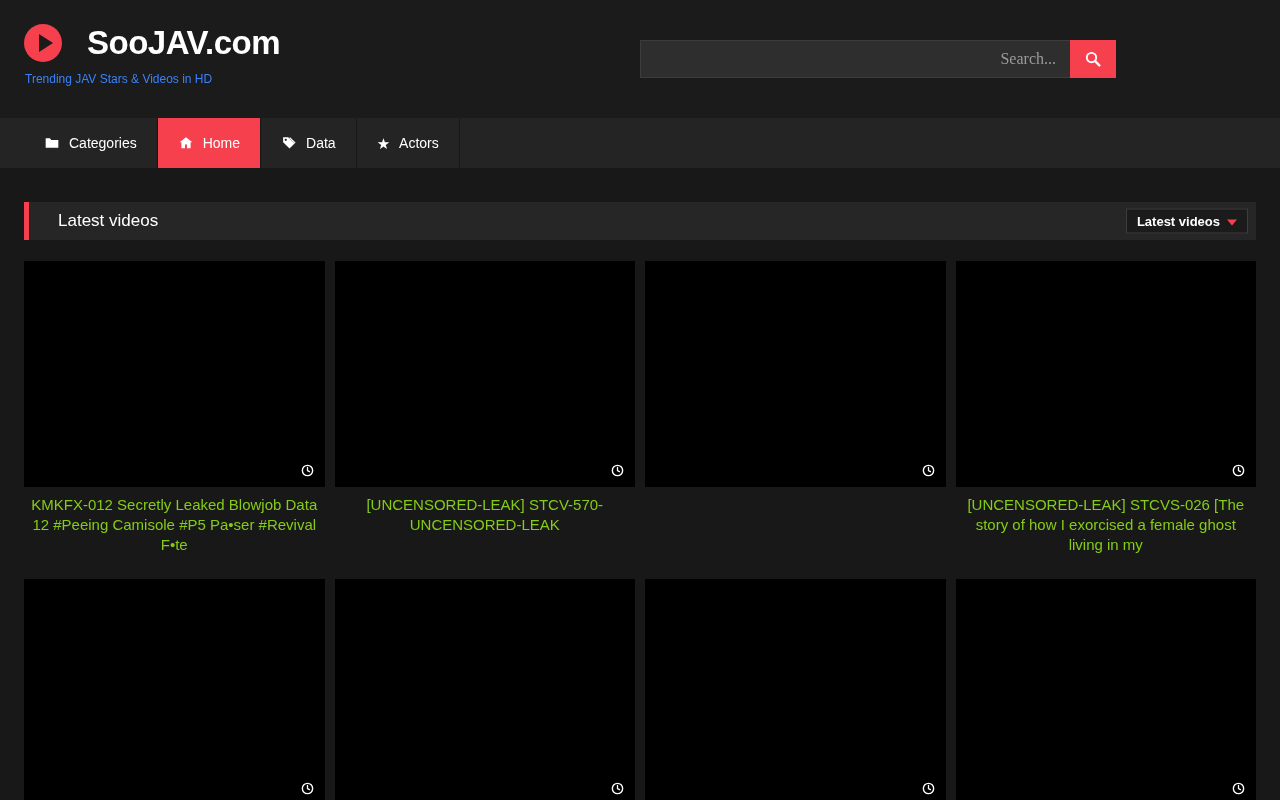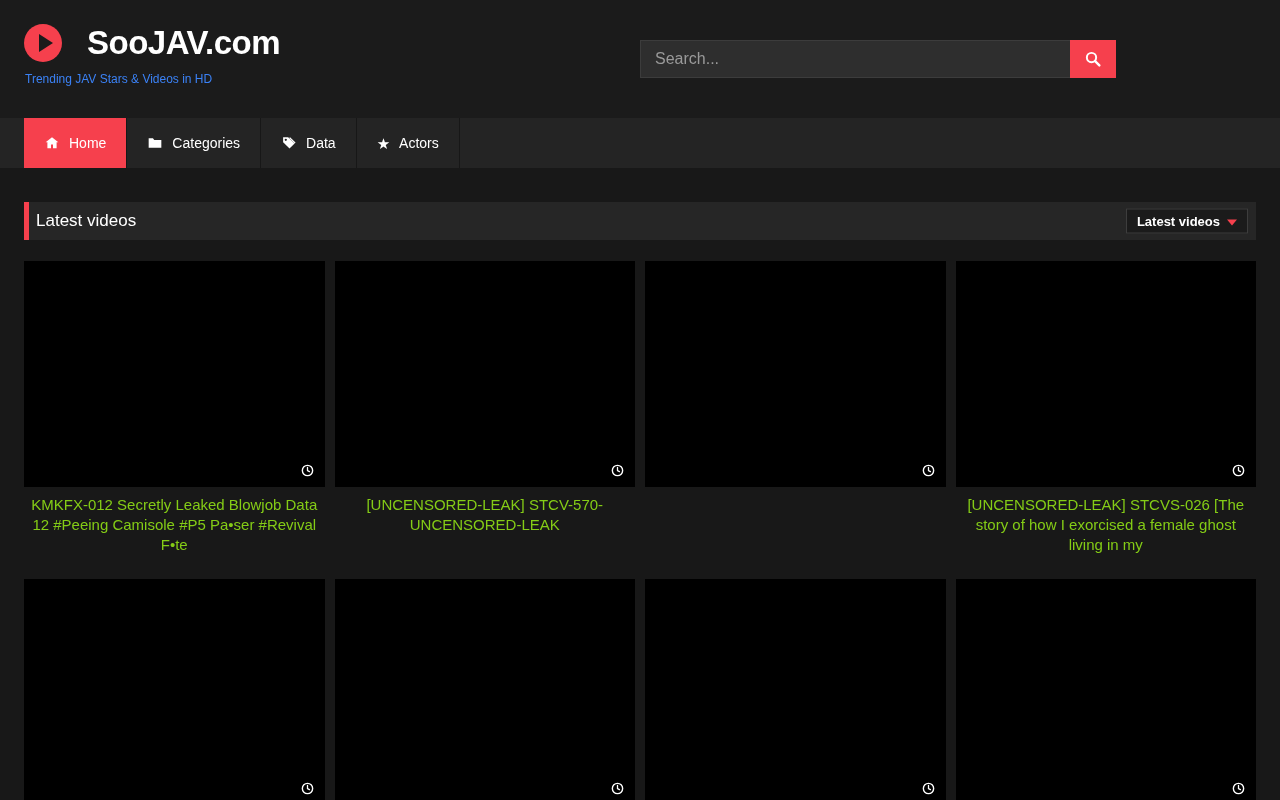--- a/index.html
+++ b/index.html
@@ -41,22 +41,23 @@
   .search-bar {
     position:absolute; left:640px; top:40px;
     display:flex;
   }
   .search-input {
     width:430px; height:38px;
     background:#2e2e2e;
     border:1px solid #3c3c3c; border-right:none;
     color:#cfcfcf; font-size:16px;
     padding:0 14px;
-    font-family:Liberation Sans, sans-serif;
+    font-family:Liberation Serif, serif;
     outline:none;
+    text-align:right;
   }
   .search-input::placeholder { color:#9a9a9a; }
   .search-btn {
     width:46px; height:38px;
     background:var(--accent);
     border:none; cursor:pointer;
     display:flex; align-items:center; justify-content:center;
   }
 
   
@@ -71,21 +72,21 @@
   .nav-item.active { background:var(--accent); }
   .nav-icon { display:inline-flex; line-height:0; }
   .star-glyph { font-size:15px; line-height:1; color:#fff; }
 
   
   .main-content { width:1232px; margin:34px auto 0; }
   .section-head {
     height:38px; background:#262626;
     border-left:5px solid var(--accent);
     display:flex; align-items:center;
-    padding-left:7px; position:relative;
+    padding-left:29px; position:relative;
     margin-bottom:21px;
   }
   .section-title { font-size:17px; font-weight:400; color:#fff; }
   .sort-btn {
     position:absolute; right:8px; top:50%; transform:translateY(-50%);
     background:#1b1b1b; border:1px solid #3d3d3d;
     color:#fff; font-size:13px; font-weight:700;
     padding:4px 10px; cursor:pointer;
     display:flex; align-items:center; gap:7px;
     font-family:"Liberation Sans", sans-serif;
@@ -133,35 +134,35 @@
           <circle cx="10" cy="10" r="6.2" fill="none" stroke="#fff" stroke-width="2.6"></circle>
           <line x1="14.8" y1="14.8" x2="20.5" y2="20.5" stroke="#fff" stroke-width="3.2" stroke-linecap="round"></line>
         </svg>
       </span>
     </button>
   </div>
 </header>
 
 <nav class="main-nav">
   <div class="nav-inner">
+    <a class="nav-item">
+      <span class="nav-icon">
+        <svg width="16" height="16" viewBox="0 0 24 24">
+            <path d="M2.5 5h6.4l2 2.4h10.6V19H2.5z" fill="#fff"></path>
+          </svg>
+      </span>
+      <span>Categories</span>
+    </a>
     <a class="nav-item active">
       <span class="nav-icon">
         <svg width="16" height="16" viewBox="0 0 24 24">
             <path d="M12 3.2 2.5 11h2.6v9h5.4v-5.6h3v5.6h5.4v-9h2.6z" fill="#fff"></path>
           </svg>
       </span>
       <span>Home</span>
-    </a>
-    <a class="nav-item">
-      <span class="nav-icon">
-        <svg width="16" height="16" viewBox="0 0 24 24">
-            <path d="M2.5 5h6.4l2 2.4h10.6V19H2.5z" fill="#fff"></path>
-          </svg>
-      </span>
-      <span>Categories</span>
     </a>
     <a class="nav-item">
       <span class="nav-icon">
         <svg width="16" height="16" viewBox="0 0 24 24">
           <path d="M10.8 3.2H3.2v7.6l9.6 9.6 7.6-7.6z" fill="#fff"></path>
           <circle cx="7.2" cy="7.2" r="1.7" fill="#242424"></circle>
           <path d="M13.6 3.2l8.2 8.2-1.3 1.3-8.2-8.2z" fill="#fff"></path>
         </svg>
       </span>
       <span>Data</span>

